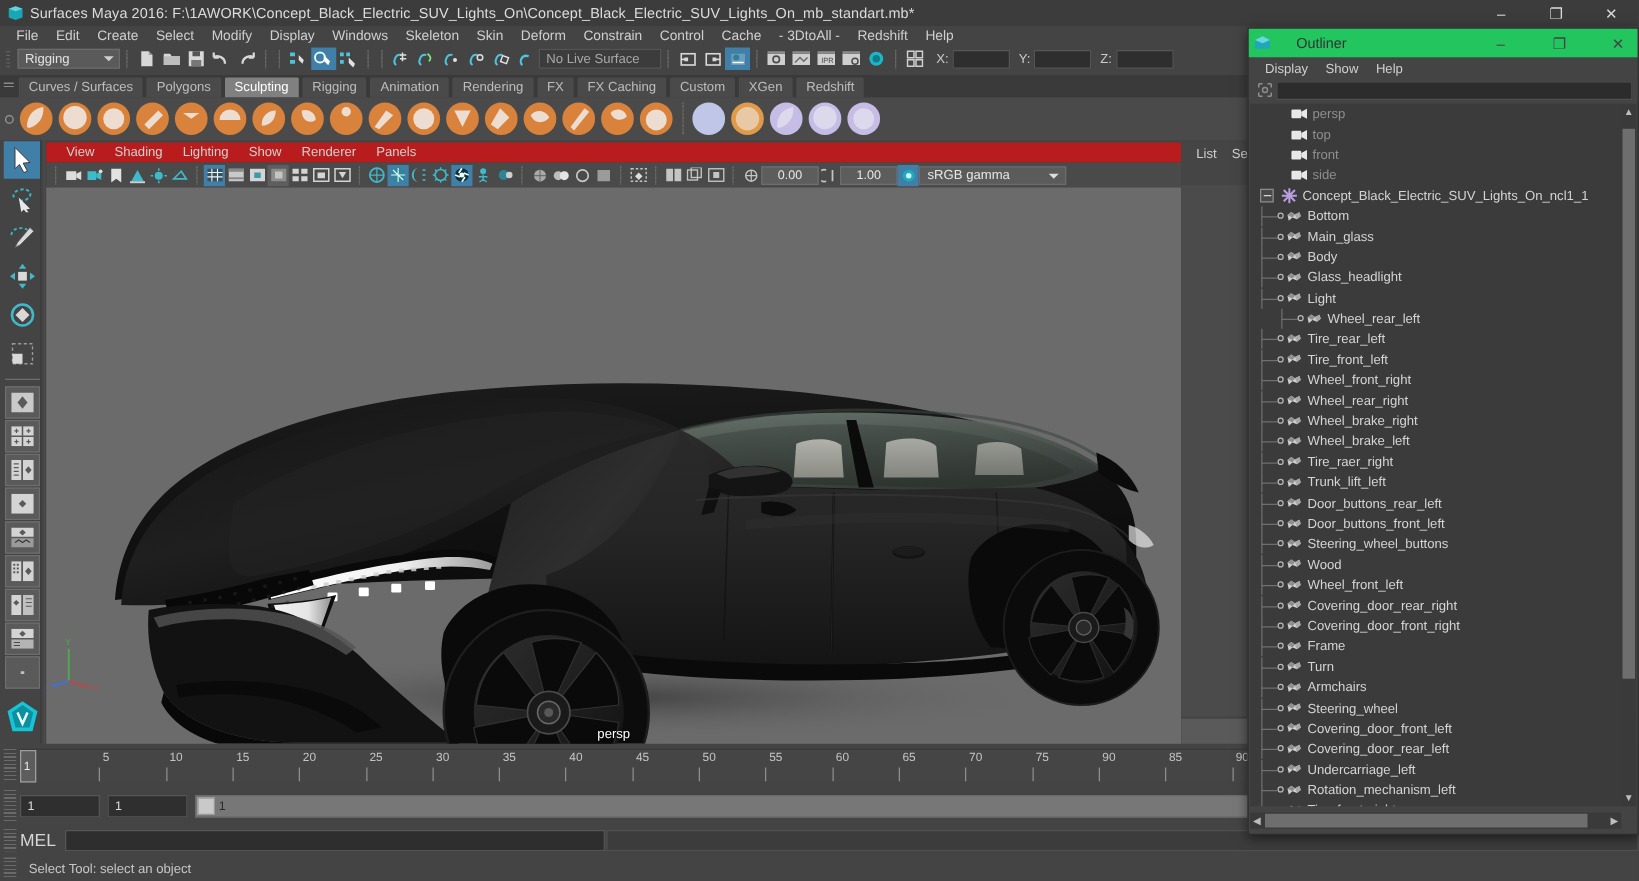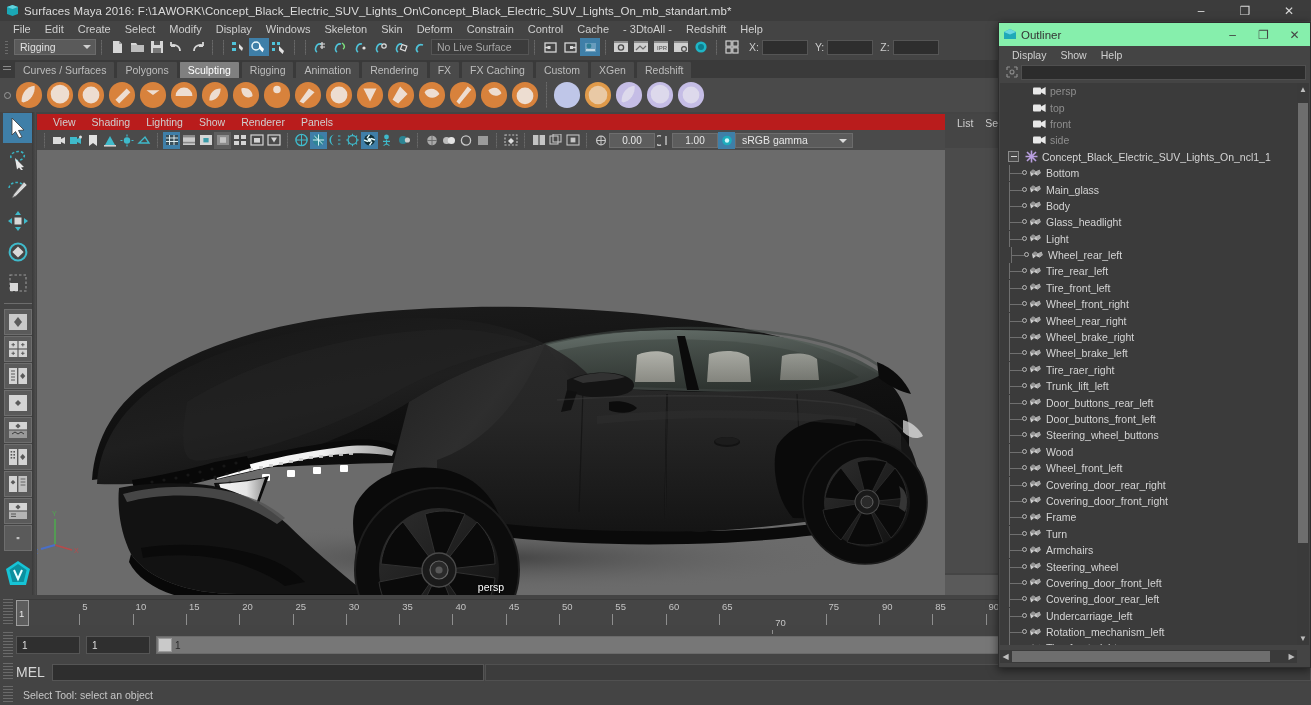--- a/index.html
+++ b/index.html
@@ -167,21 +167,21 @@
   
   .helpline{ position:absolute;left:0;top:684px;width:1311px;height:21px;background:#444;
     display:flex;align-items:center;}
   .help-txt{ font-size:10.5px;color:#c6c6c6;margin-left:7px;}
 
   
   .outliner{
     position:absolute; left:998px; top:22px; width:313px; height:646px;
     background:#444444; border:1px solid #2d2d2d; box-shadow:0 2px 9px rgba(0,0,0,.55);
   }
-  .ol-title{ height:23px; background:#86efac; display:flex; align-items:center; }
+  .ol-title{ height:23px; background:#22c55e; display:flex; align-items:center;gap:16px; }
   .ol-ico{ width:22px;height:23px;display:flex;align-items:center;justify-content:center;}
   .ol-name{ font-size:11.5px;color:#333;}
   .ol-spacer{flex:1;}
   .ol-btn{ width:31px;height:23px;display:flex;align-items:center;justify-content:center;color:#444;font-size:12px;}
   .ol-menubar{ height:17px;background:#444;display:flex;align-items:center;padding-left:6px;}
   .ol-menubar .menu-item{font-size:10.5px;padding:0 7px;}
   .ol-search{ height:18px;background:#444;display:flex;align-items:center;padding:0 4px;}
   .ol-search-ico{ width:18px;height:16px;display:flex;align-items:center;justify-content:center;}
   .ol-search-input{ flex:1;height:15px;background:#2c2c2c;border:1px solid #4f4f4f;}
   .ol-tree{ position:absolute;left:1px;top:60px;right:13px;bottom:22px;background:#3b3b3b;overflow:hidden;}
@@ -1240,21 +1240,21 @@
           <i></i>
         </div>
         <div class="ts-tick" style="left: 649.669px;">
           <b>60</b>
           <i></i>
         </div>
         <div class="ts-tick" style="left: 702.975px;">
           <b>65</b>
           <i></i>
         </div>
-        <div class="ts-tick" style="left: 756.281px; margin-top: 16px;">
+        <div class="ts-tick" style="left: 756.281px;">
           <b>70</b>
           <i></i>
         </div>
         <div class="ts-tick" style="left: 809.587px;">
           <b>75</b>
           <i></i>
         </div>
         <div class="ts-tick" style="left: 862.893px;">
           <b>90</b>
           <i></i>
@@ -1476,21 +1476,21 @@
           </span>
           <span class="ico">
             <svg width="14" height="11" viewBox="0 0 14 11">
               <path d="M2 4 L5 1.5 L8 3.5 L11.6 1.8 L12.6 5 L9.5 7.4 L6 6 L3 8.6 Z" fill="#cfcfcf"></path>
               <path d="M2 4 L5 1.5 L8 3.5 L6 6 Z" fill="#8f8f8f"></path>
               <path d="M8 3.5 L11.6 1.8 L12.6 5 L9.5 7.4 Z" fill="#a8a8a8"></path>
             </svg>
           </span>
           <span class="lbl">Light</span>
         </div>
-        <div class="ol-row" style="padding-left: 11px;">
+        <div class="ol-row" style="padding-left: 25px;">
           <span class="ol-child-line">
             <i class="v"></i>
             <i class="h"></i>
             <i class="o"></i>
           </span>
           <span class="ico">
             <svg width="14" height="11" viewBox="0 0 14 11">
               <path d="M2 4 L5 1.5 L8 3.5 L11.6 1.8 L12.6 5 L9.5 7.4 L6 6 L3 8.6 Z" fill="#cfcfcf"></path>
               <path d="M2 4 L5 1.5 L8 3.5 L6 6 Z" fill="#8f8f8f"></path>
               <path d="M8 3.5 L11.6 1.8 L12.6 5 L9.5 7.4 Z" fill="#a8a8a8"></path>

